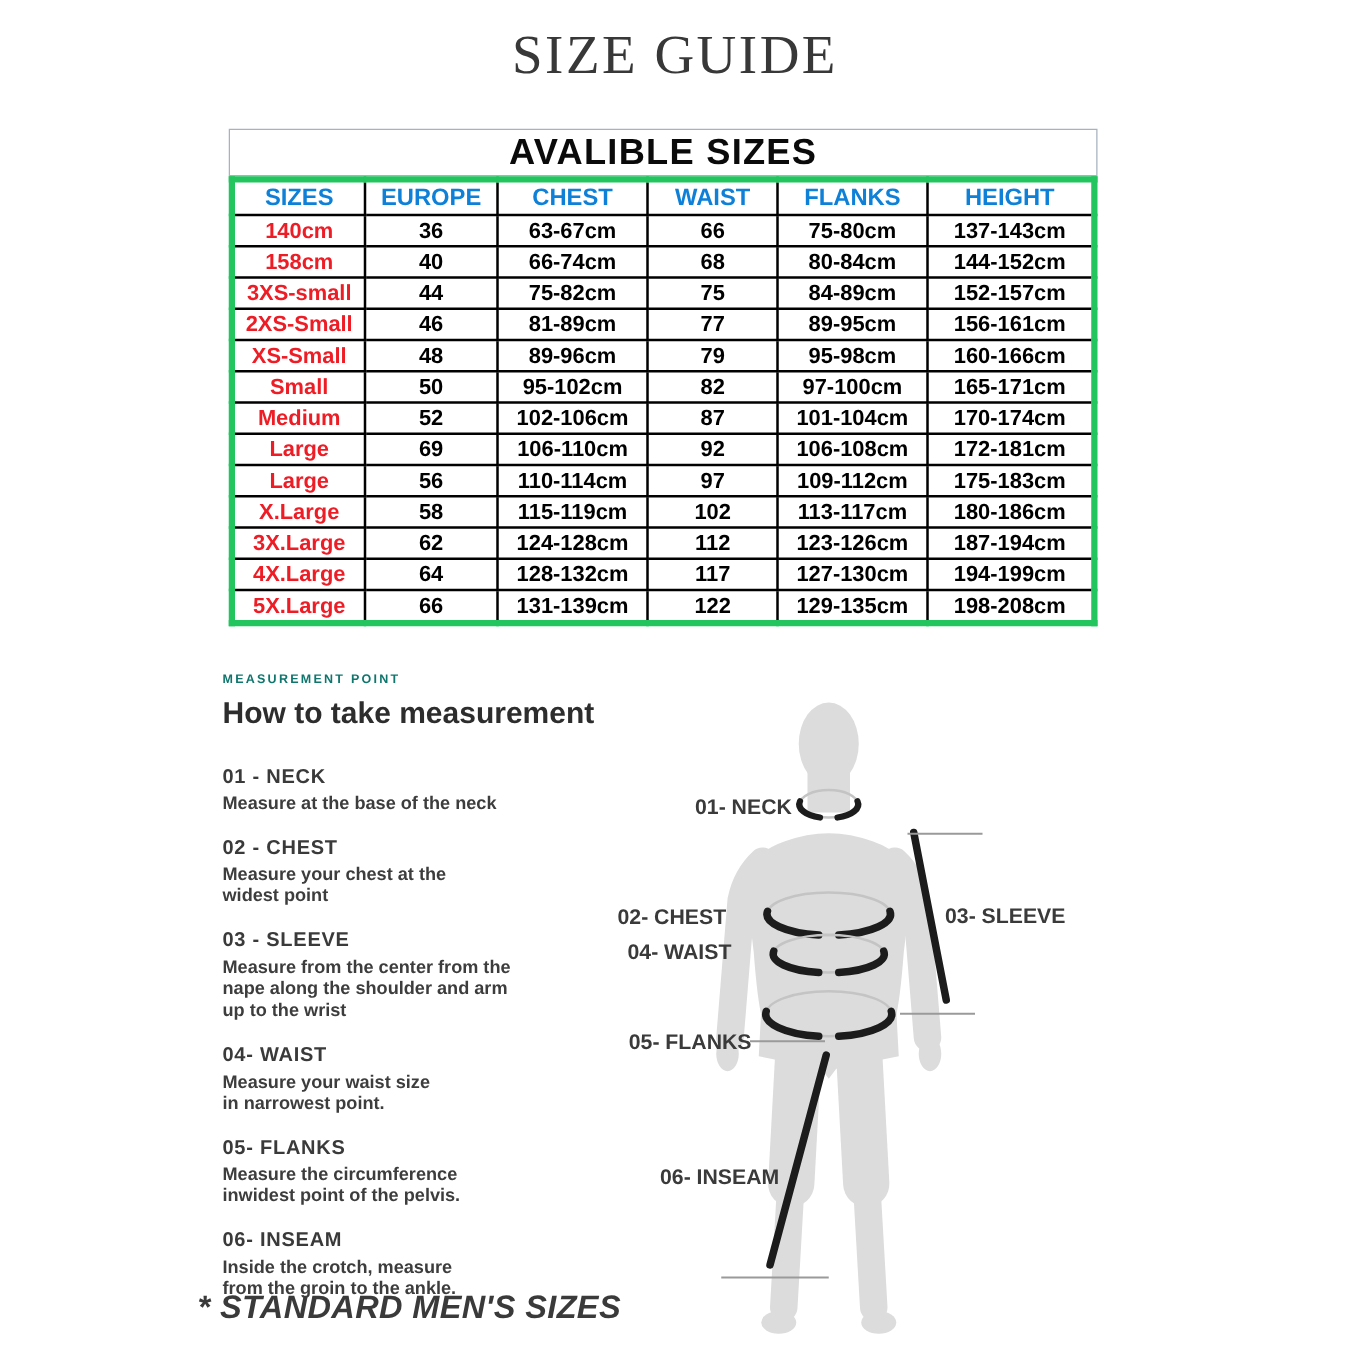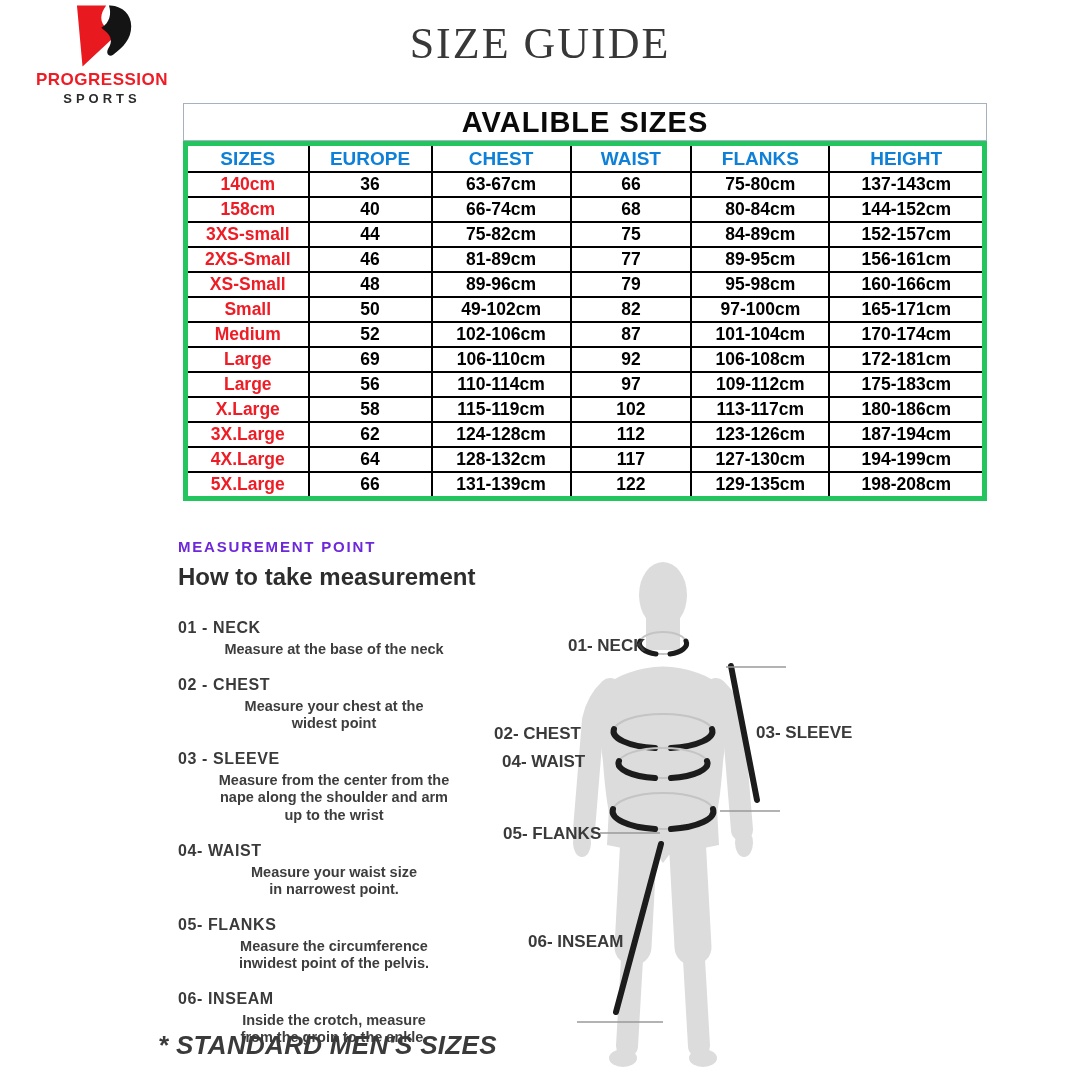--- a/index.html
+++ b/index.html
@@ -11,69 +11,61 @@
   .logo-mark{display:block;margin:0 auto;width:72px;height:64px;}
   .logo-line1{color:var(--red);font-weight:800;font-size:17px;letter-spacing:.5px;margin-top:2px;}
   .logo-line2{color:#2b2b2b;font-weight:800;font-size:13px;letter-spacing:4px;margin-top:1px;}
 
   
   .page-title{position:absolute;left:0;top:18px;width:100%;text-align:center;margin:0;
               font-family:"Liberation Serif",serif;font-weight:500;font-size:44px;
               color:#383838;letter-spacing:2px;}
 
   
-  .table-wrap{position:absolute;left:183px;top:103px;width:804px;}
+  .table-wrap{position:absolute;left:183px;top:103px;width:695px;}
   .table-title{box-sizing:border-box;width:100%;height:38px;border:1px solid #a6b2bd;
                display:flex;align-items:center;justify-content:center;
                font-weight:800;font-size:29px;color:#0a0a0a;letter-spacing:1px;}
   table.sizes{width:100%;border-collapse:collapse;table-layout:fixed;border:5px solid #22c55e;}
   table.sizes th{border:2px solid #000;color:var(--blue);font-weight:800;font-size:19px;
                  height:23px;padding:1px 0;}
   table.sizes td{border:2px solid #000;color:#000;font-weight:700;font-size:17.5px;
                  text-align:center;height:21px;padding:1px 0;}
   table.sizes td:first-child{color:var(--red);margin-left:46px;}
   col.c1{width:15.4%}col.c2{width:15.4%}col.c3{width:17.4%}
   col.c4{width:15.1%}col.c5{width:17.3%}col.c6{width:19.4%}
 
   
   .measure{position:absolute;left:178px;top:538px;width:312px;color:#3c3c3c;}
-  .measure-label{font-weight:800;font-size:15px;letter-spacing:1.8px;color:#6d28d9;}
+  .measure-label{font-weight:800;font-size:10px;letter-spacing:1.8px;color:#0f766e;}
   .measure-heading{margin:8px 0 0 0;font-weight:800;font-size:24px;color:#2d2d2d;}
   .m-items{margin-top:28px;}
   .m-item{margin-bottom:18px;}
   .m-item-title{font-weight:800;font-size:16px;letter-spacing:.6px;color:#3a3a3a;margin-bottom:4px;}
-  .m-item-desc{font-weight:700;font-size:14.5px;line-height:1.18;color:#3d3d3d;white-space:pre-line;text-align:center;}
+  .m-item-desc{font-weight:700;font-size:14.5px;line-height:1.18;color:#3d3d3d;white-space:pre-line;}
 
   
   .diagram-svg{position:absolute;left:480px;top:550px;width:400px;height:530px;}
   .dlabel{position:absolute;font-weight:800;font-size:17px;color:#3a3a3a;white-space:nowrap;}
-  .dl-neck{left:568px;top:636px;}
+  .dl-neck{left:556px;top:636px;}
   .dl-chest{left:494px;top:724px;}
   .dl-waist{left:502px;top:752px;}
   .dl-flanks{left:503px;top:824px;}
   .dl-sleeve{left:756px;top:723px;}
   .dl-inseam{left:528px;top:932px;}
 
   
   .footnote{position:absolute;left:158px;top:1030px;font-weight:800;font-style:italic;
             font-size:26px;color:#3a3a3a;letter-spacing:.3px;}
 </style>
 </head>
 <body>
 
 <div class="sheet">
 
-  <div class="logo">
-    <svg class="logo-mark" viewBox="0 0 100 92">
-      <path d="M14,2 L56,2 C47,14 46,26 57,35 C62,39 66,42 69,46 L22,90 Z" fill="#e8191f"></path>
-      <path d="M62,2 C80,3 92,15 92,32 C92,50 81,62 66,73 C60,77 55,71 59,64 C65,55 64,46 55,39 L49,34 C61,27 64,14 60,2 Z" fill="#141414"></path>
-    </svg>
-    <div class="logo-line1">PROGRESSION</div>
-    <div class="logo-line2">SPORTS</div>
-  </div>
 
   <h1 class="page-title">SIZE GUIDE</h1>
 
   <section class="table-wrap">
     <div class="table-title">AVALIBLE SIZES</div>
     <table class="sizes">
       <colgroup>
         <col class="c1">
           <col class="c2">
           <col class="c3">
@@ -128,21 +120,21 @@
             <td>XS-Small</td>
             <td>48</td>
             <td>89-96cm</td>
             <td>79</td>
             <td>95-98cm</td>
             <td>160-166cm</td>
           </tr>
           <tr>
             <td>Small</td>
             <td>50</td>
-            <td>49-102cm</td>
+            <td>95-102cm</td>
             <td>82</td>
             <td>97-100cm</td>
             <td>165-171cm</td>
           </tr>
           <tr>
             <td>Medium</td>
             <td>52</td>
             <td>102-106cm</td>
             <td>87</td>
             <td>101-104cm</td>

